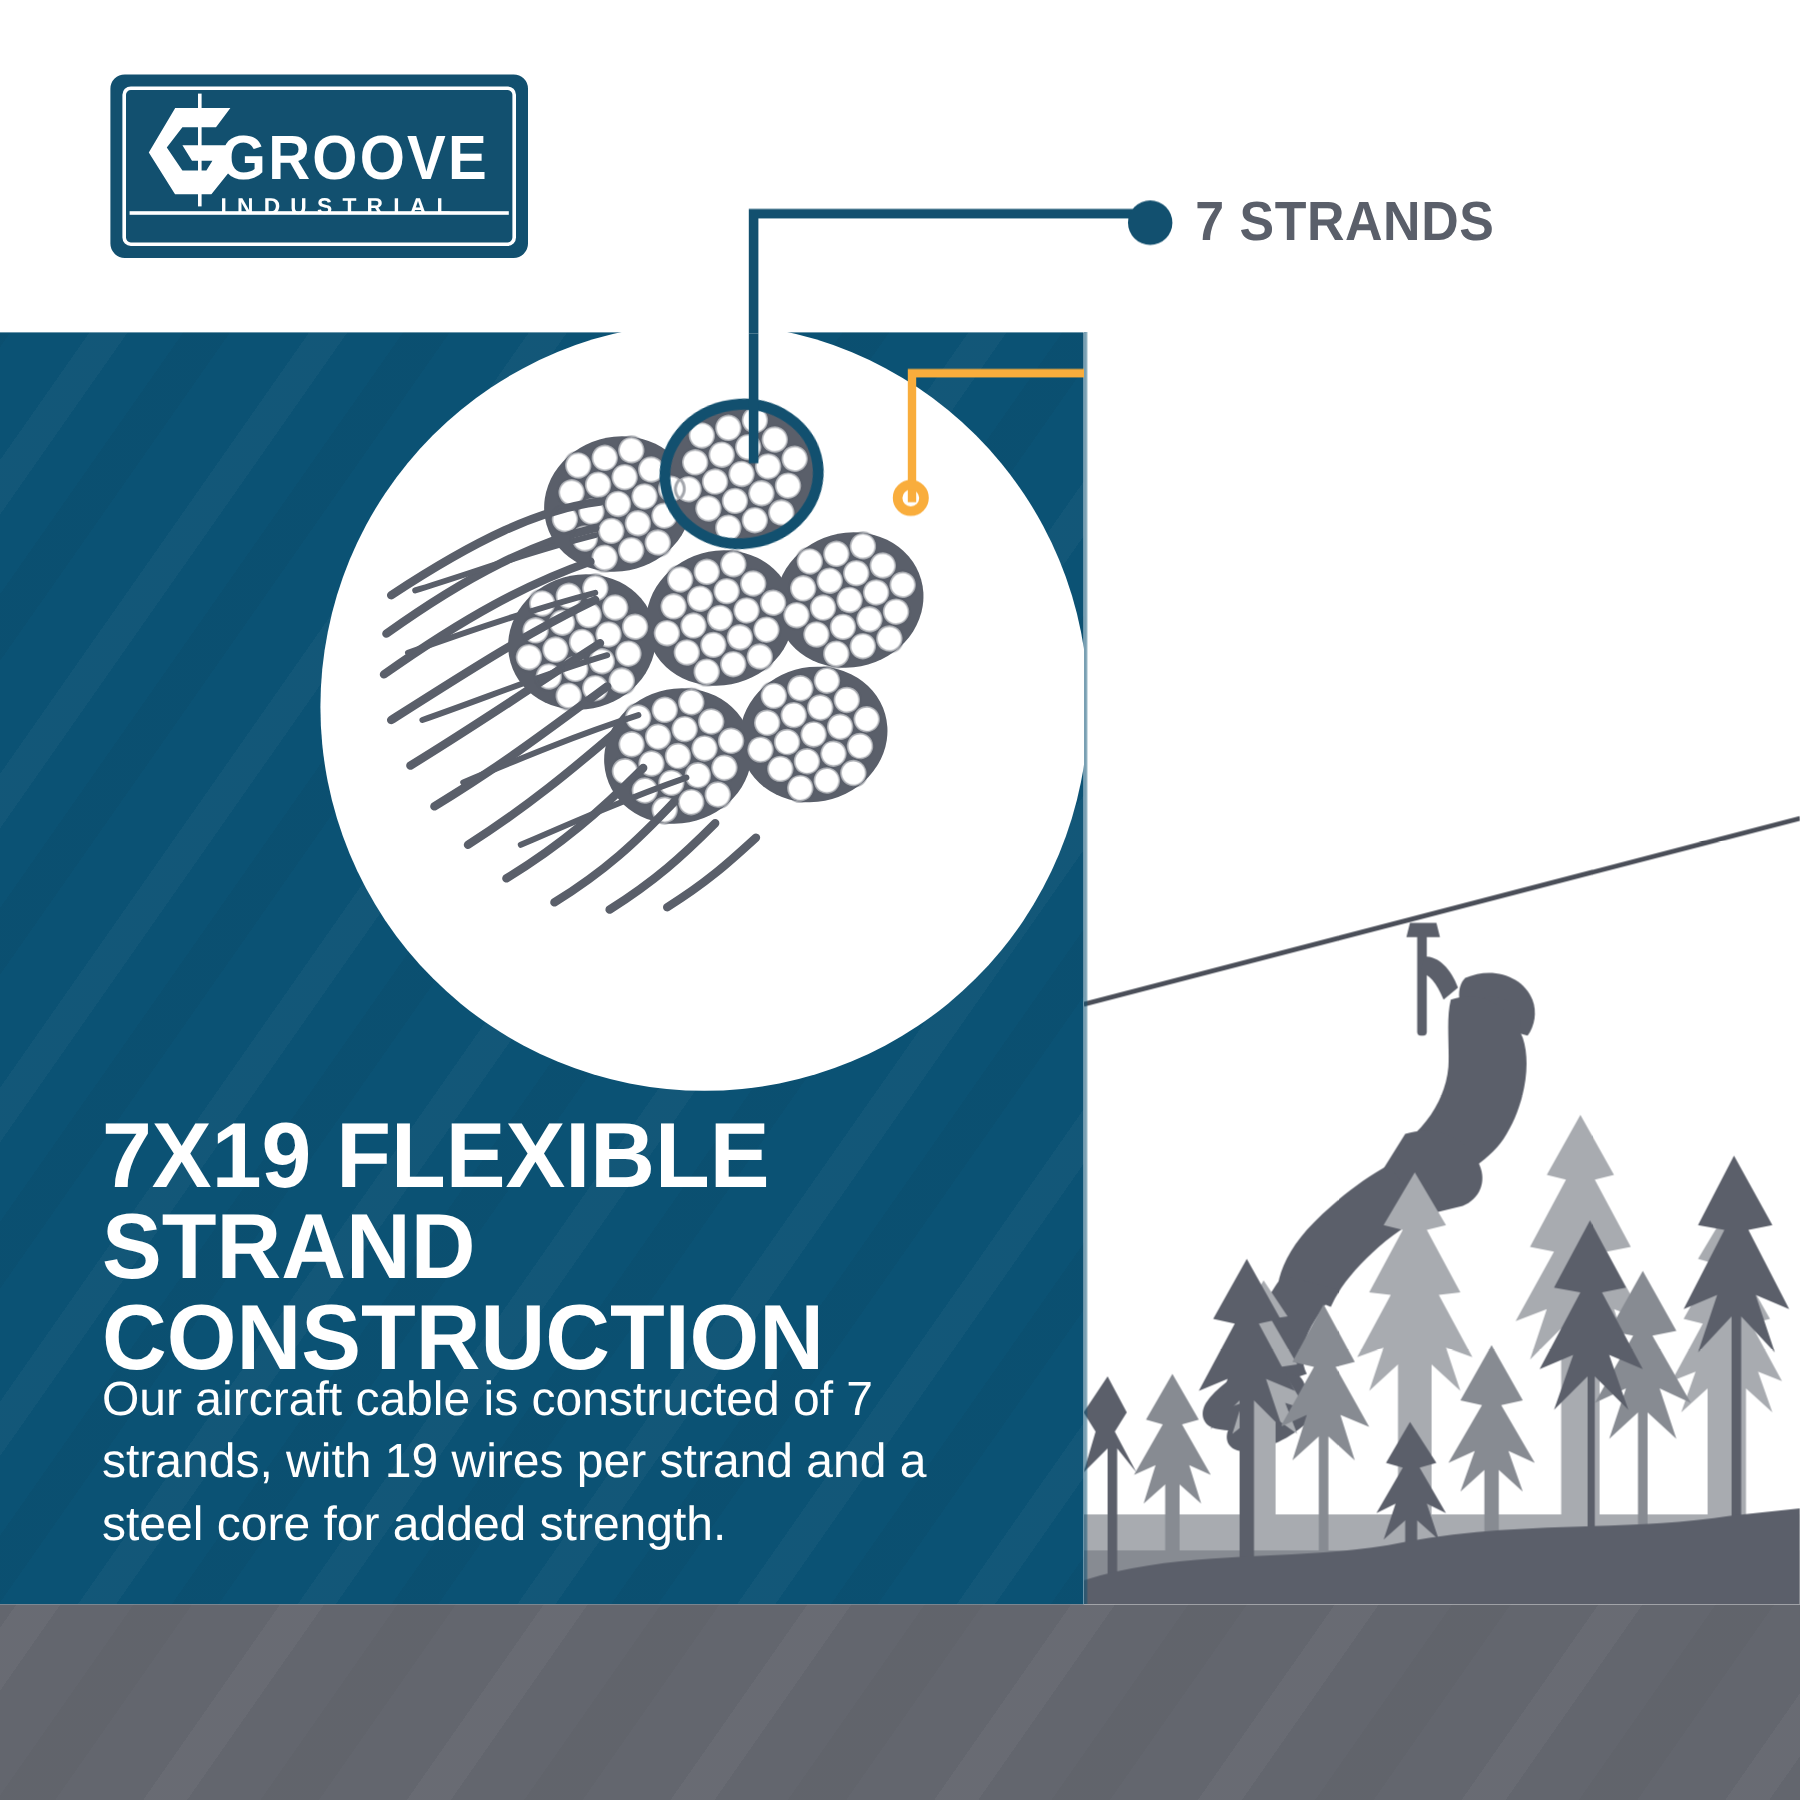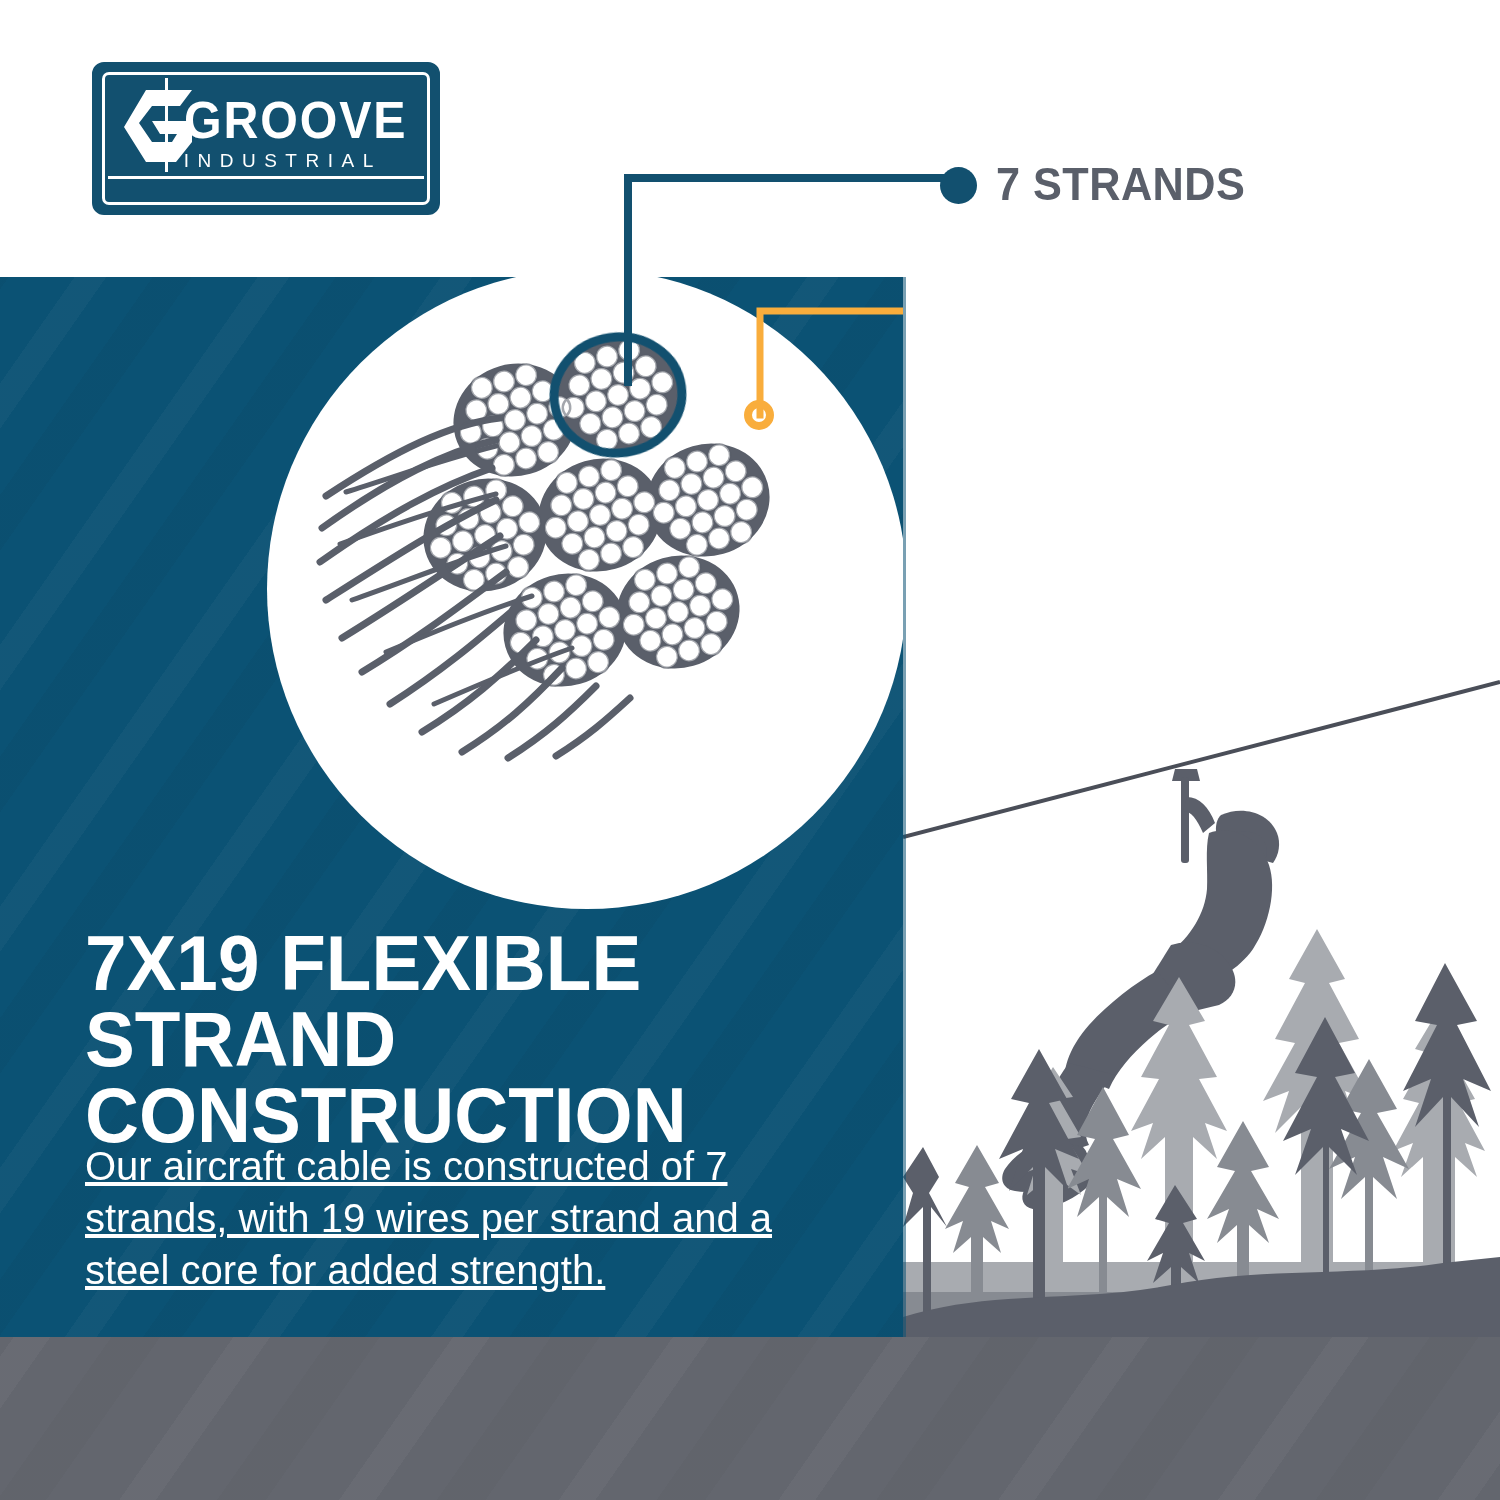--- a/index.html
+++ b/index.html
@@ -6,25 +6,25 @@
   body{width:1500px;height:1500px;font-family:"Liberation Sans",sans-serif;}
   #stage{position:relative;width:1500px;height:1500px;overflow:hidden;background:#ffffff;}
 
   
   #logo{position:absolute;left:92px;top:62px;width:348px;height:153px;}
   .logo-outer{position:absolute;inset:0;border:4px solid #12506f;border-radius:12px;background:#12506f;}
   .logo-inner{position:absolute;left:6px;top:6px;right:6px;bottom:6px;border:3px solid #ffffff;border-radius:7px;box-sizing:border-box;}
   .logo-row{position:absolute;left:12px;top:12px;right:12px;height:94px;display:flex;}
   .logo-mark{width:100px;height:100%;position:relative;border-right:3px solid #ffffff;box-sizing:border-box;}
   .logo-mark svg{position:absolute;left:14px;top:12px;}
-  .logo-words{flex:1;position:relative;display:flex;flex-direction:column;justify-content:flex-end;padding-left:16px;}
+  .logo-words{flex:1;position:relative;display:flex;flex-direction:column;justify-content:space-between;padding-left:16px;margin-top:28px;}
   .logo-groove{color:#fff;font-family:"Liberation Sans Narrow","Liberation Sans",sans-serif;
     font-weight:bold;font-size:52px;letter-spacing:2px;line-height:52px;
     transform:scaleX(.93);transform-origin:left center;}
-  .logo-ind{color:#fff;font-family:"Liberation Sans",sans-serif;font-weight:normal;
+  .logo-ind{color:#fff;font-family:"Liberation Sans",sans-serif;font-weight:bold;
     font-size:19px;letter-spacing:8.5px;line-height:22px;margin-top:4px;}
   .logo-rule{position:absolute;left:12px;right:12px;top:110px;height:3px;background:#ffffff;}
   .logo-tag{position:absolute;left:12px;right:12px;top:113px;height:36px;display:flex;
     align-items:center;justify-content:center;color:#ffffff;font-weight:bold;
     font-size:22px;letter-spacing:6.5px;}
 
   
   #bluepanel{position:absolute;left:0;top:277px;width:903px;height:1060px;background:#0b5274;overflow:hidden;}
   #bluepanel .stripes{position:absolute;inset:-40%;
     background:repeating-linear-gradient(125deg,
@@ -46,21 +46,21 @@
   .cl-label{position:absolute;color:#5a5f6a;font-family:"Liberation Sans Narrow","Liberation Sans",sans-serif;
     font-weight:bold;letter-spacing:.5px;white-space:nowrap;transform:scaleX(.94);transform-origin:left center;}
 
   
   #headline{position:absolute;left:85px;top:925px;width:790px;color:#ffffff;
     font-family:"Liberation Sans Narrow","Liberation Sans",sans-serif;font-weight:bold;
     font-size:77px;line-height:76px;letter-spacing:0px;transform:scaleX(.97);transform-origin:left top;}
   #headline .l{display:block;}
   #body{position:absolute;left:85px;top:1140px;width:700px;color:#ffffff;
     font-family:"Liberation Sans Narrow","Liberation Sans",sans-serif;font-weight:normal;
-    font-size:40px;line-height:52px;text-decoration:underline;}
+    font-size:40px;line-height:52px;}
 
   
   #photo{position:absolute;left:903px;top:277px;width:597px;height:1060px;overflow:hidden;background:#ffffff;}
   
   #bottomband{position:absolute;left:0;top:1337px;width:1500px;height:163px;background:#63666e;overflow:hidden;}
   #bottomband .stripes{position:absolute;inset:-40%;
     background:repeating-linear-gradient(125deg,
       rgba(255,255,255,.035) 0px, rgba(255,255,255,.035) 30px,
       rgba(255,255,255,0) 30px, rgba(255,255,255,0) 80px,
       rgba(0,0,0,.025) 80px, rgba(0,0,0,.025) 120px,

